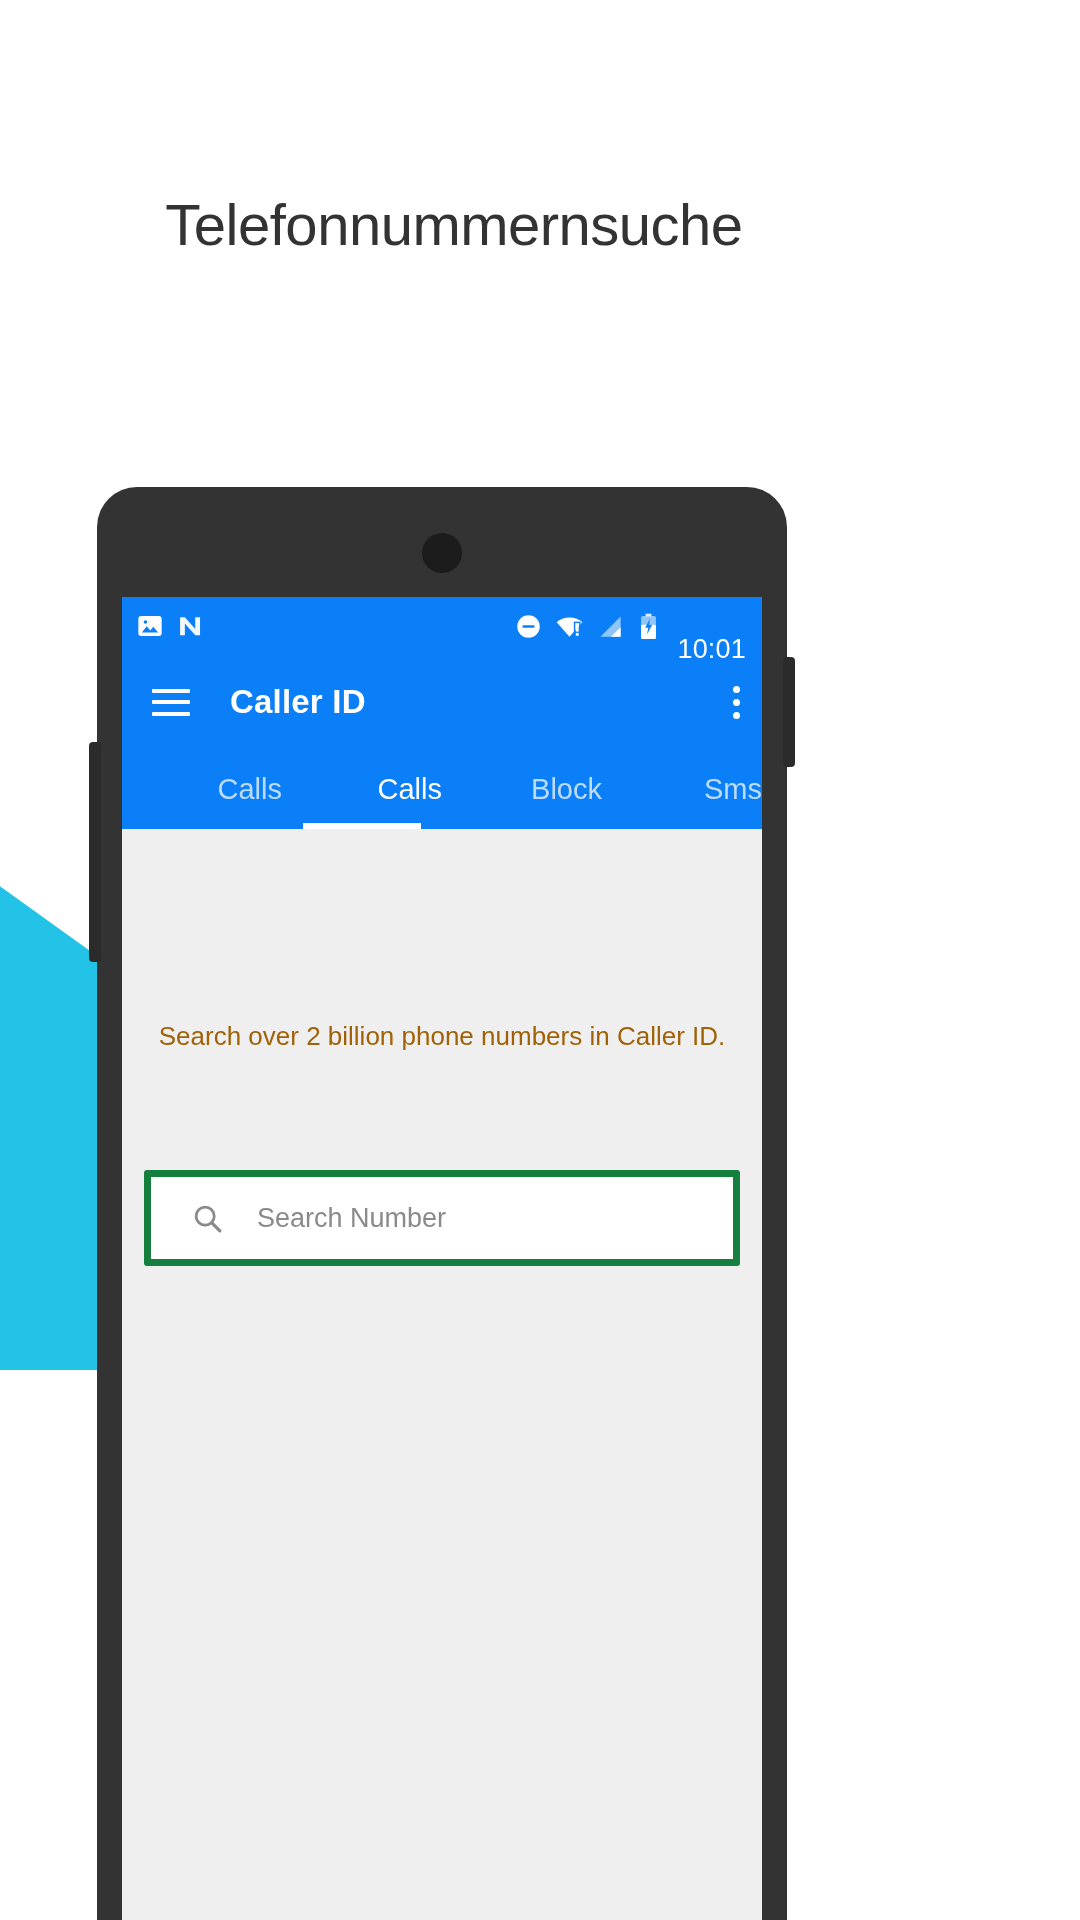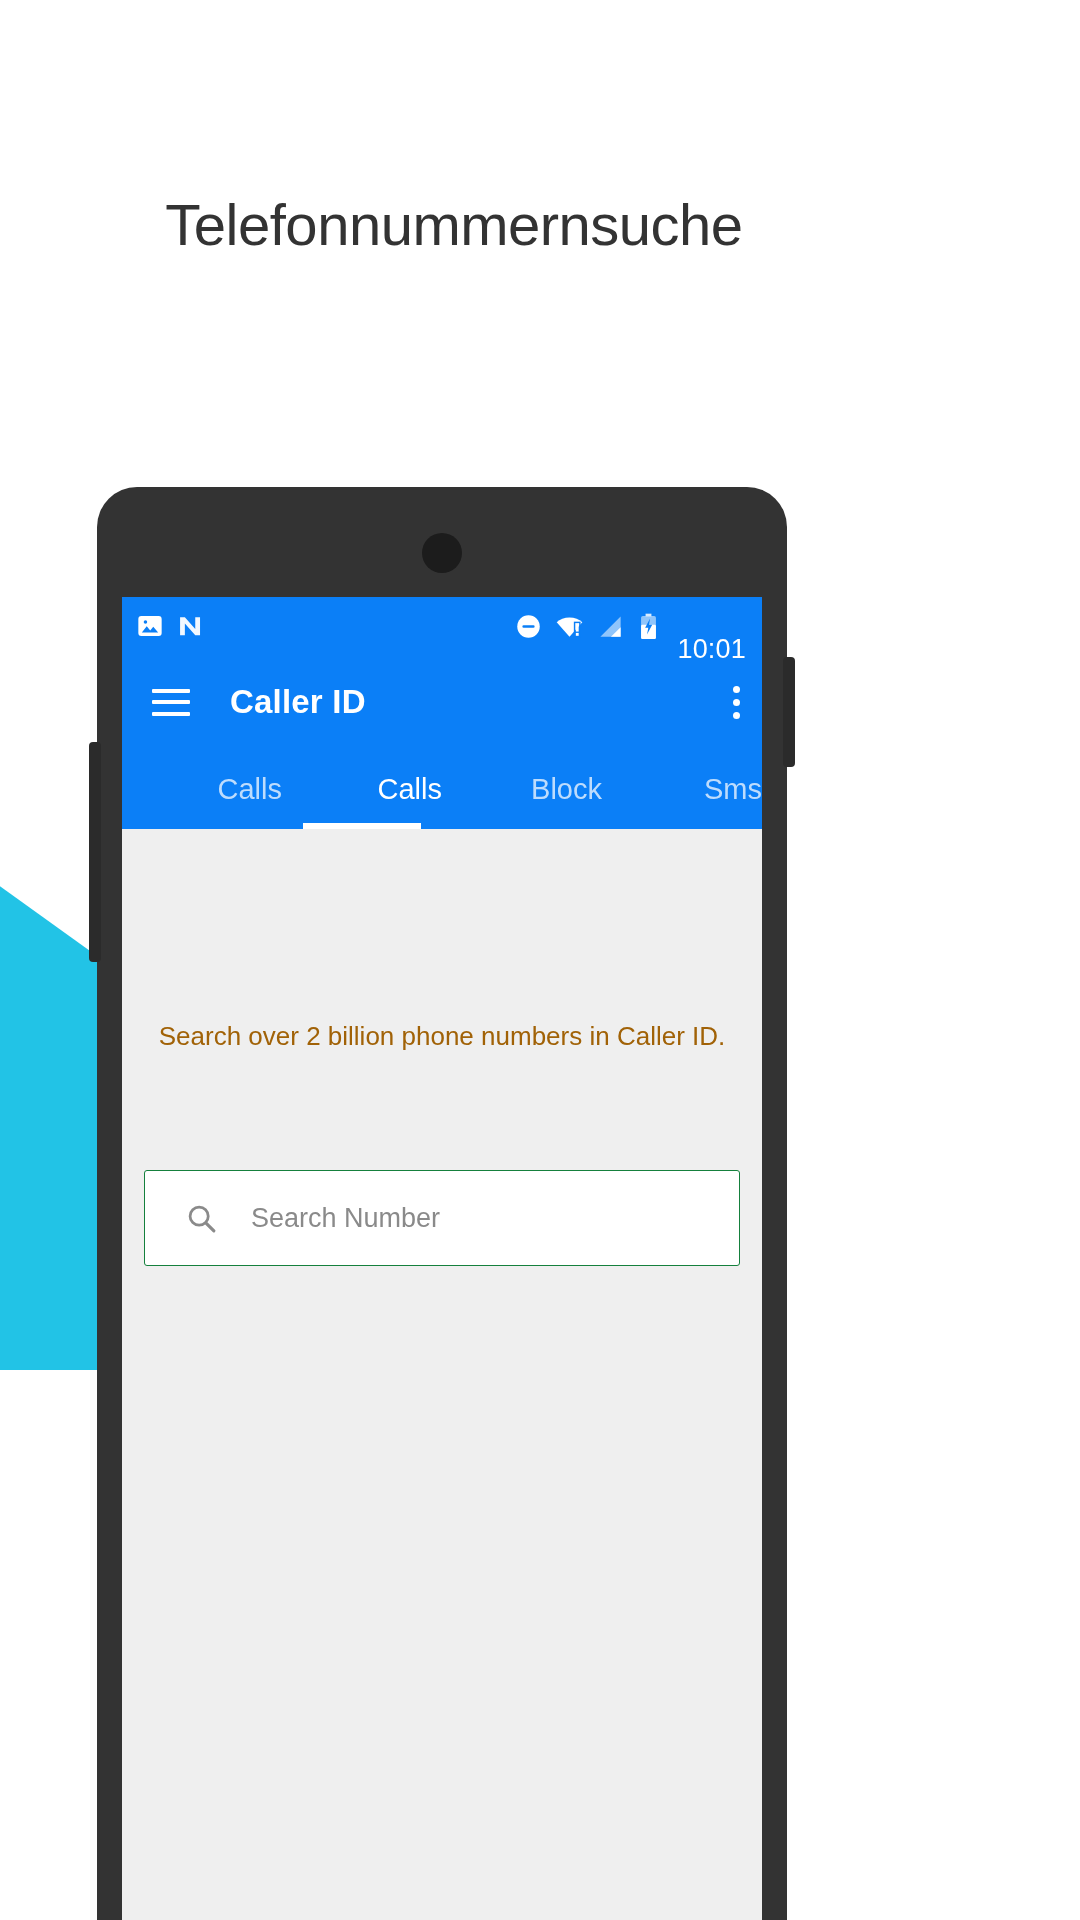--- a/index.html
+++ b/index.html
@@ -105,21 +105,21 @@
   
   .screen-body{
     background:#efefef;height:1118px;position:relative;
   }
   .blurb{
     position:absolute;top:192px;left:0;right:0;text-align:center;
     font-size:26px;color:#a16207;
   }
   .search-box{
     position:absolute;top:341px;left:22px;right:22px;height:96px;
-    background:#ffffff;border:1px solid #15803d;border-radius:3px;
+    background:#ffffff;border:7px solid #15803d;border-radius:3px;
     display:flex;align-items:center;padding-left:40px;box-sizing:border-box;
   }
   .search-placeholder{
     font-size:27px;color:#8a8a8a;margin-left:33px;
   }
 </style>
 </head>
 <body>
 
 <div class="cyan-blade"></div>

